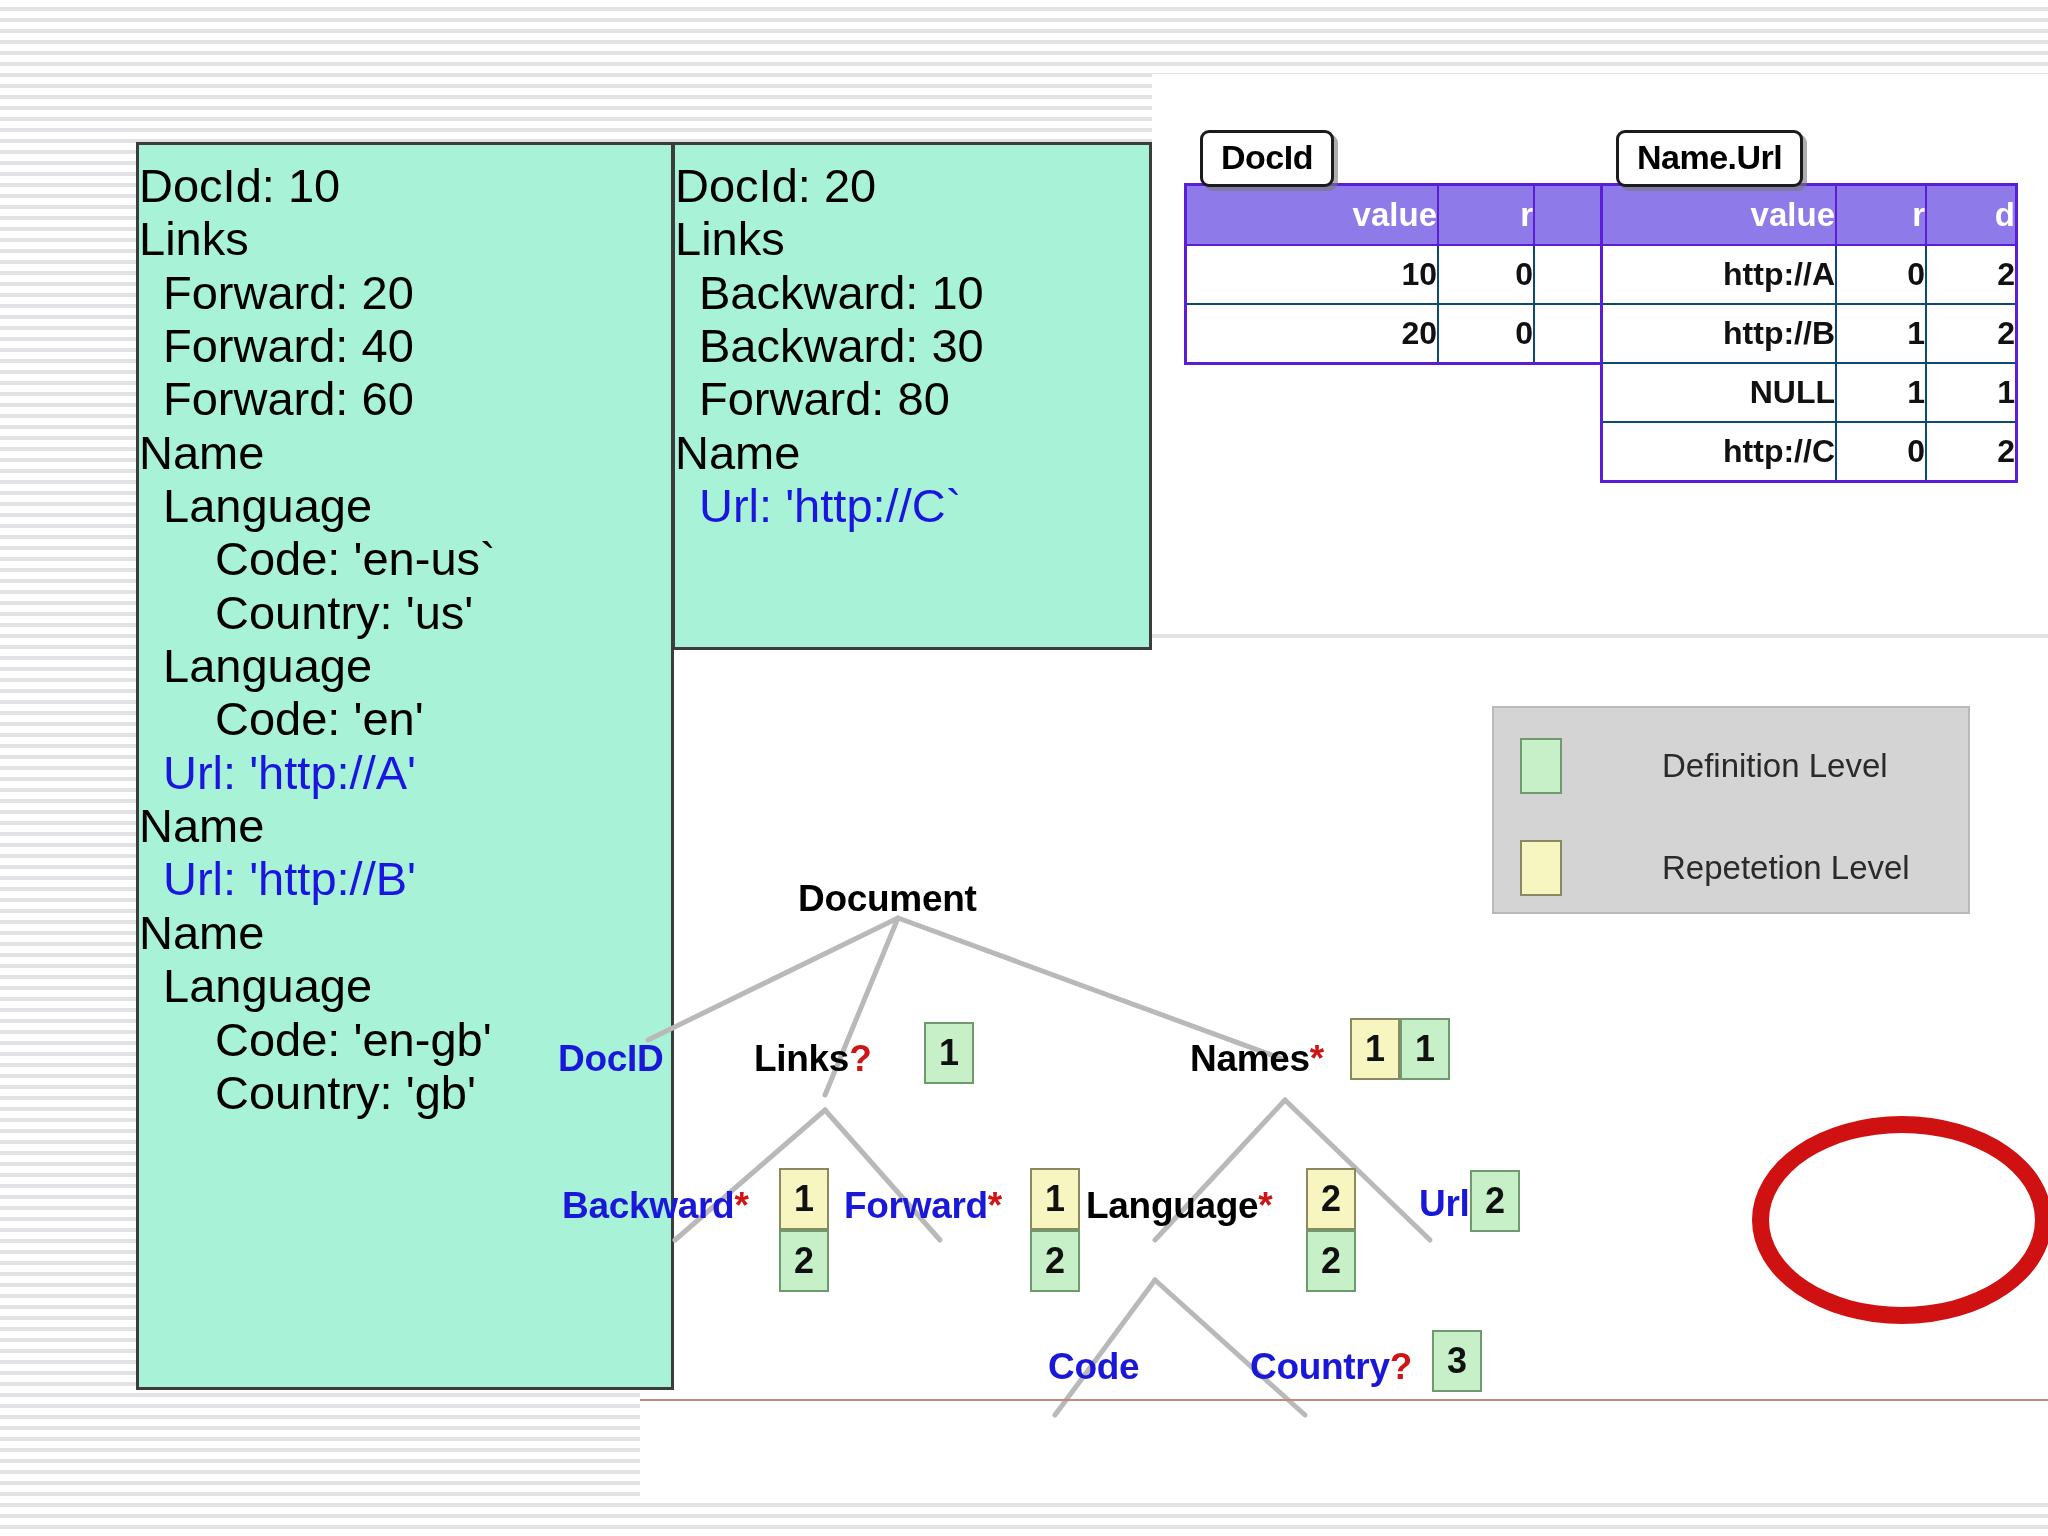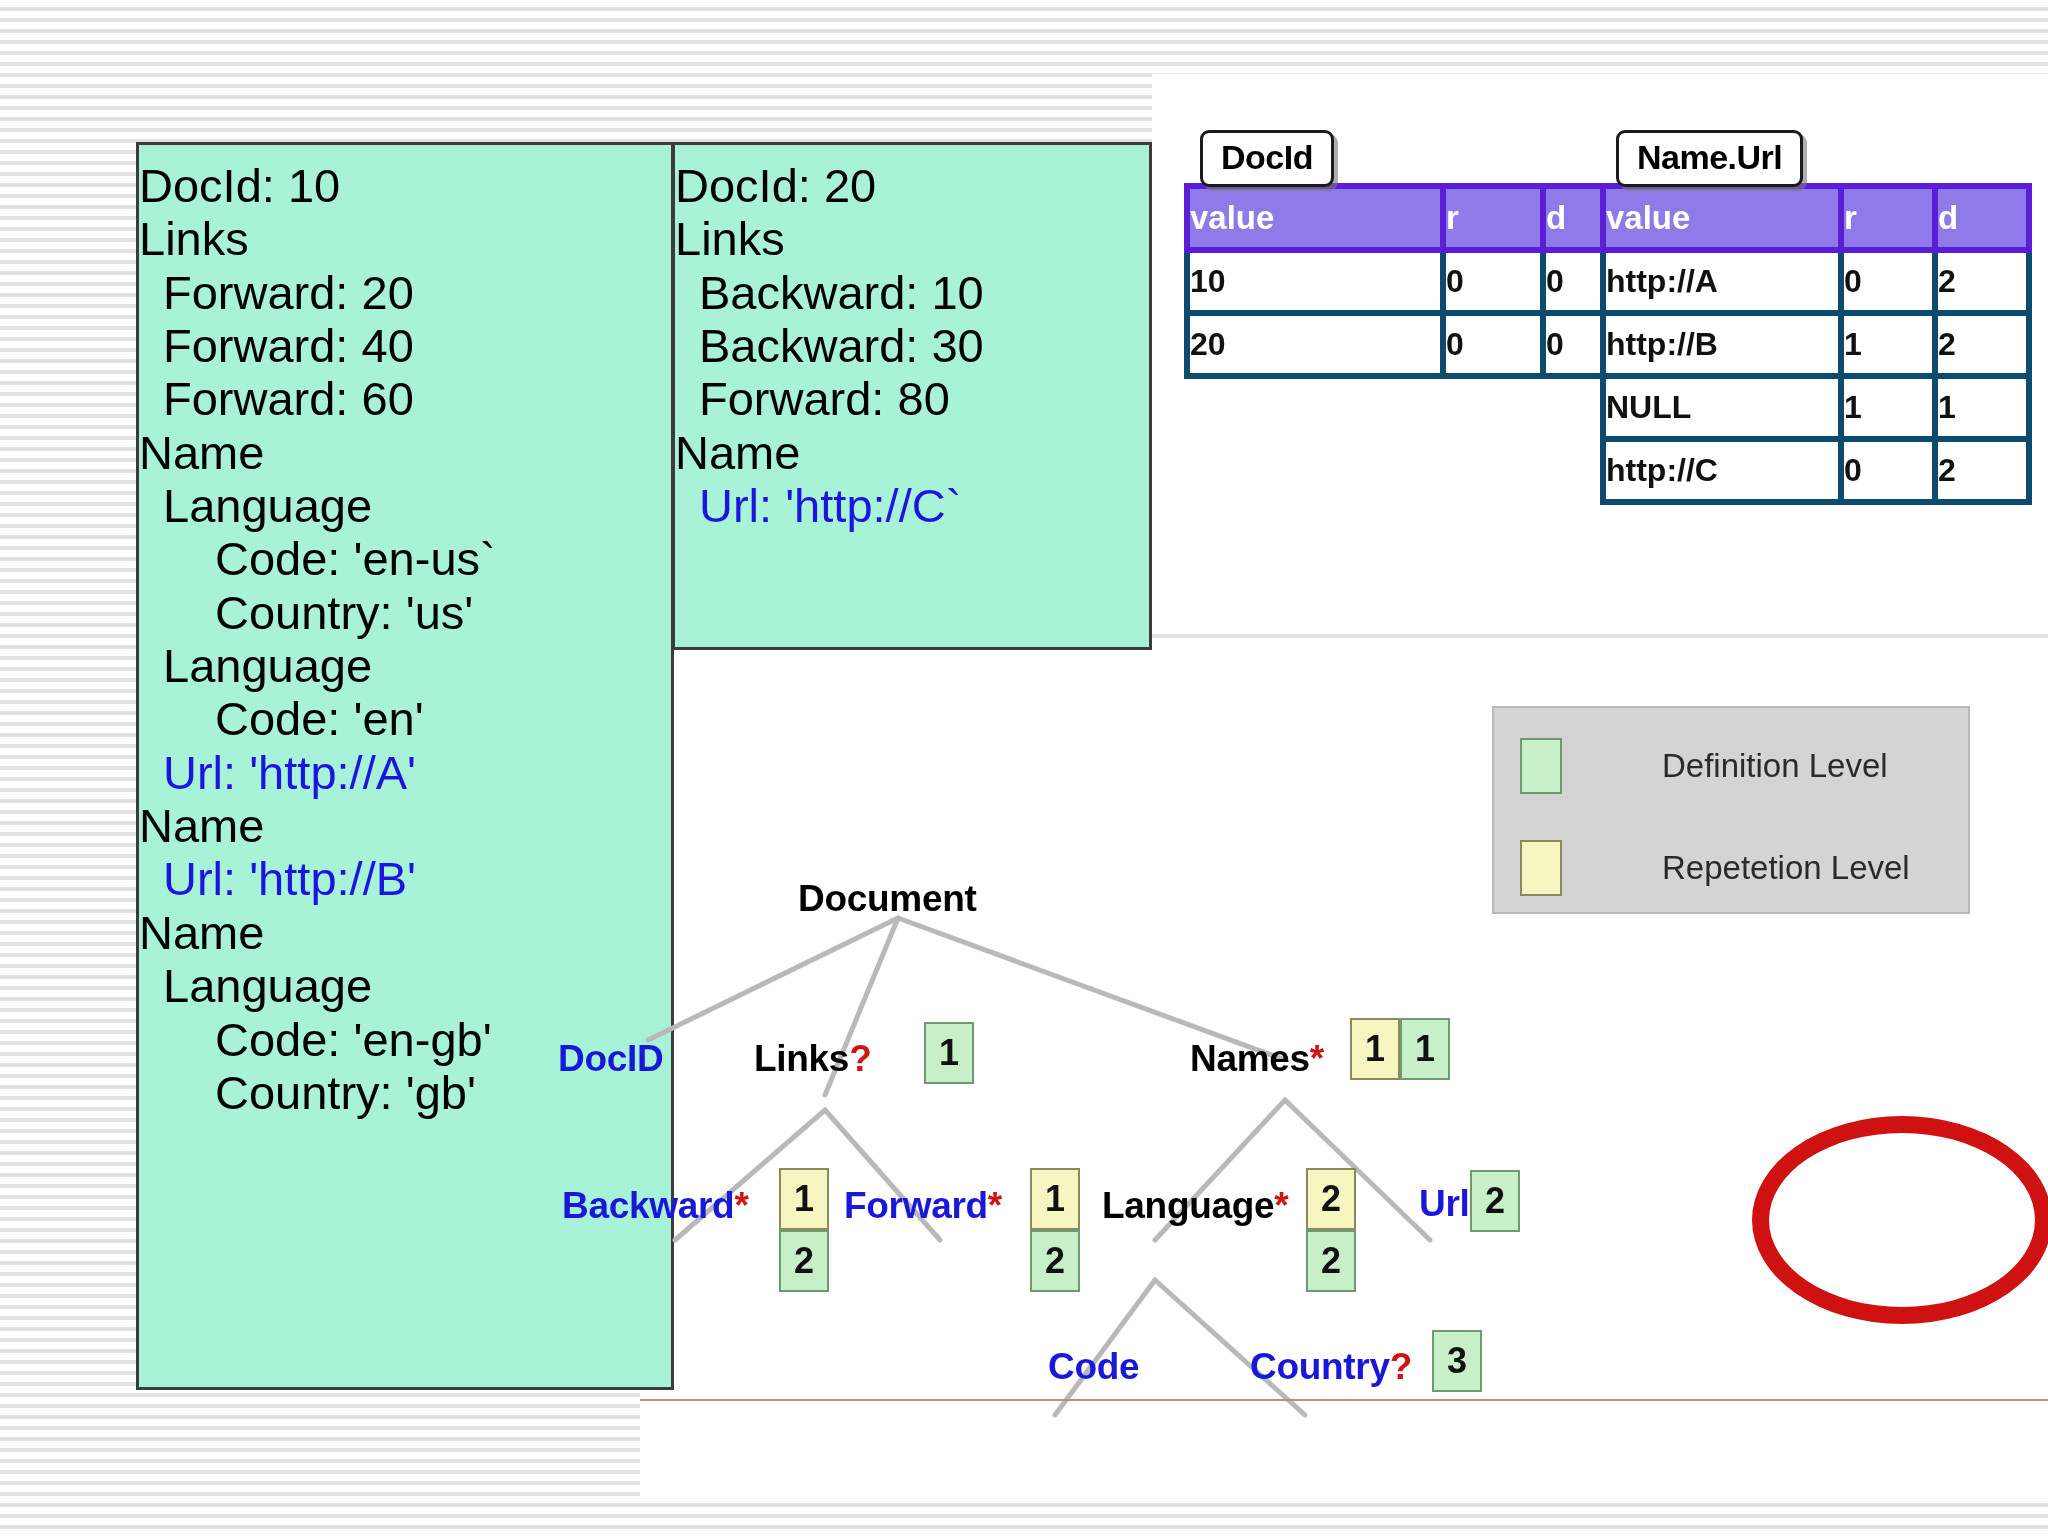--- a/index.html
+++ b/index.html
@@ -87,22 +87,22 @@
     z-index: 3;
     margin-left: 16px;
   }
   table.ct {
     border-collapse: collapse;
     margin-top: -4px;
     background: #ffffff;
     border: 3px solid #5a1ed6;
   }
   table.ct th, table.ct td {
-    border: 6px solid #0c4a6e;
-    text-align: left;
+    border: 2px solid #0c4a6e;
+    text-align: right;
     font-size: 32px;
     font-weight: bold;
     color: #111111;
     padding: 10px 0;
   }
   table.ct thead th {
     background: #8e7ae8;
     color: #ffffff;
     font-size: 33px;
     border-color: #5a1ed6;
@@ -313,21 +313,21 @@
     </div>
     <div class="lvl-box rep" style="left:139px; top:528px;">1</div>
     <div class="lvl-box def" style="left:139px; top:590px;">2</div>
 
     <div class="node blue" style="left:204px; top:545px;">
       <span>Forward</span><span class="mark">*</span>
     </div>
     <div class="lvl-box rep" style="left:390px; top:528px;">1</div>
     <div class="lvl-box def" style="left:390px; top:590px;">2</div>
 
-    <div class="node" style="left:446px; top:545px;margin-left:16px;">
+    <div class="node" style="left:446px; top:545px;">
       <span>Language</span><span class="mark">*</span>
     </div>
     <div class="lvl-box rep" style="left:666px; top:528px;">2</div>
     <div class="lvl-box def" style="left:666px; top:590px;">2</div>
 
     <div class="node blue" style="left:732px; top:543px;margin-left:47px;">
       <span>Url</span><span class="mark">?</span>
     </div>
     <div class="lvl-box def" style="left:830px; top:530px;">2</div>
 

